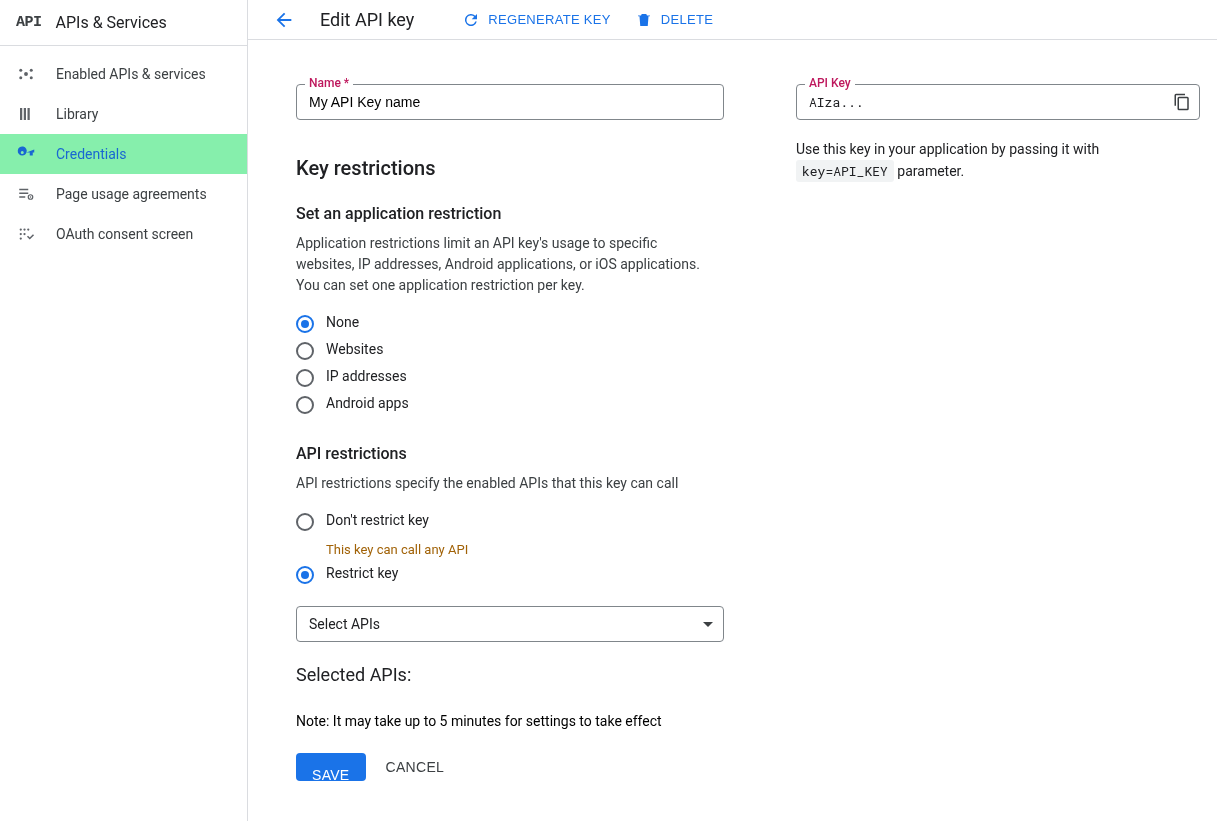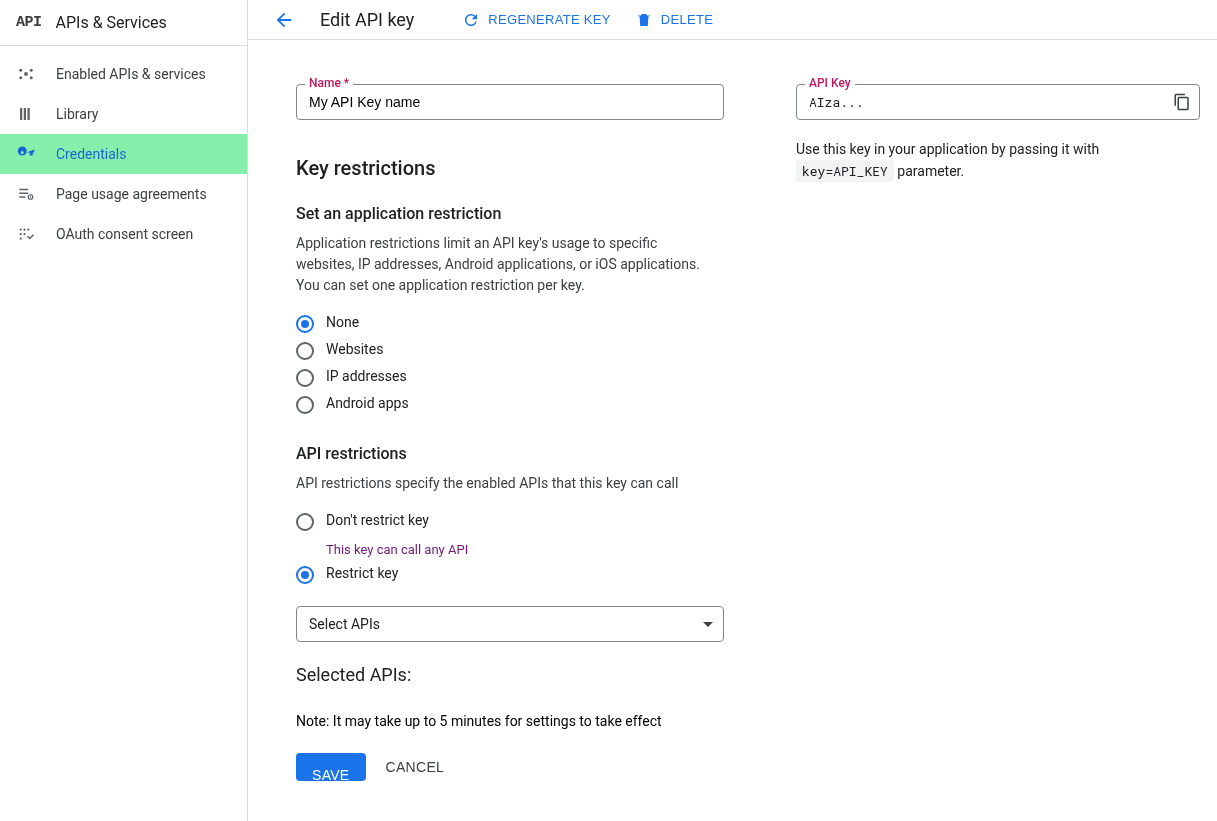--- a/index.html
+++ b/index.html
@@ -135,21 +135,21 @@
 .radio {
   width: 18px; height: 18px; border: 2px solid #5f6368; border-radius: 50%;
   display:flex; align-items:center; justify-content:center; margin-top:1px;
   flex-shrink:0;
 }
 .radio.checked { border-color: #1a73e8; }
 .radio.checked::after {
   content:""; width:8px; height:8px; background:#1a73e8; border-radius:50%;
 }
 .radio-label { font-size: 14px; color: #202124; }
-.radio-sub { font-size: 13px; color: #701a75; margin-top: 14px; }
+.radio-sub { font-size: 13px; color: #a16207; margin-top: 14px; }
 
 .api-rest { margin-top: 30px; }
 
 
 .select-box {
   margin-top: 22px;
   border: 1px solid #80868b;
   border-radius: 4px;
   height: 36px;
   display: flex;

